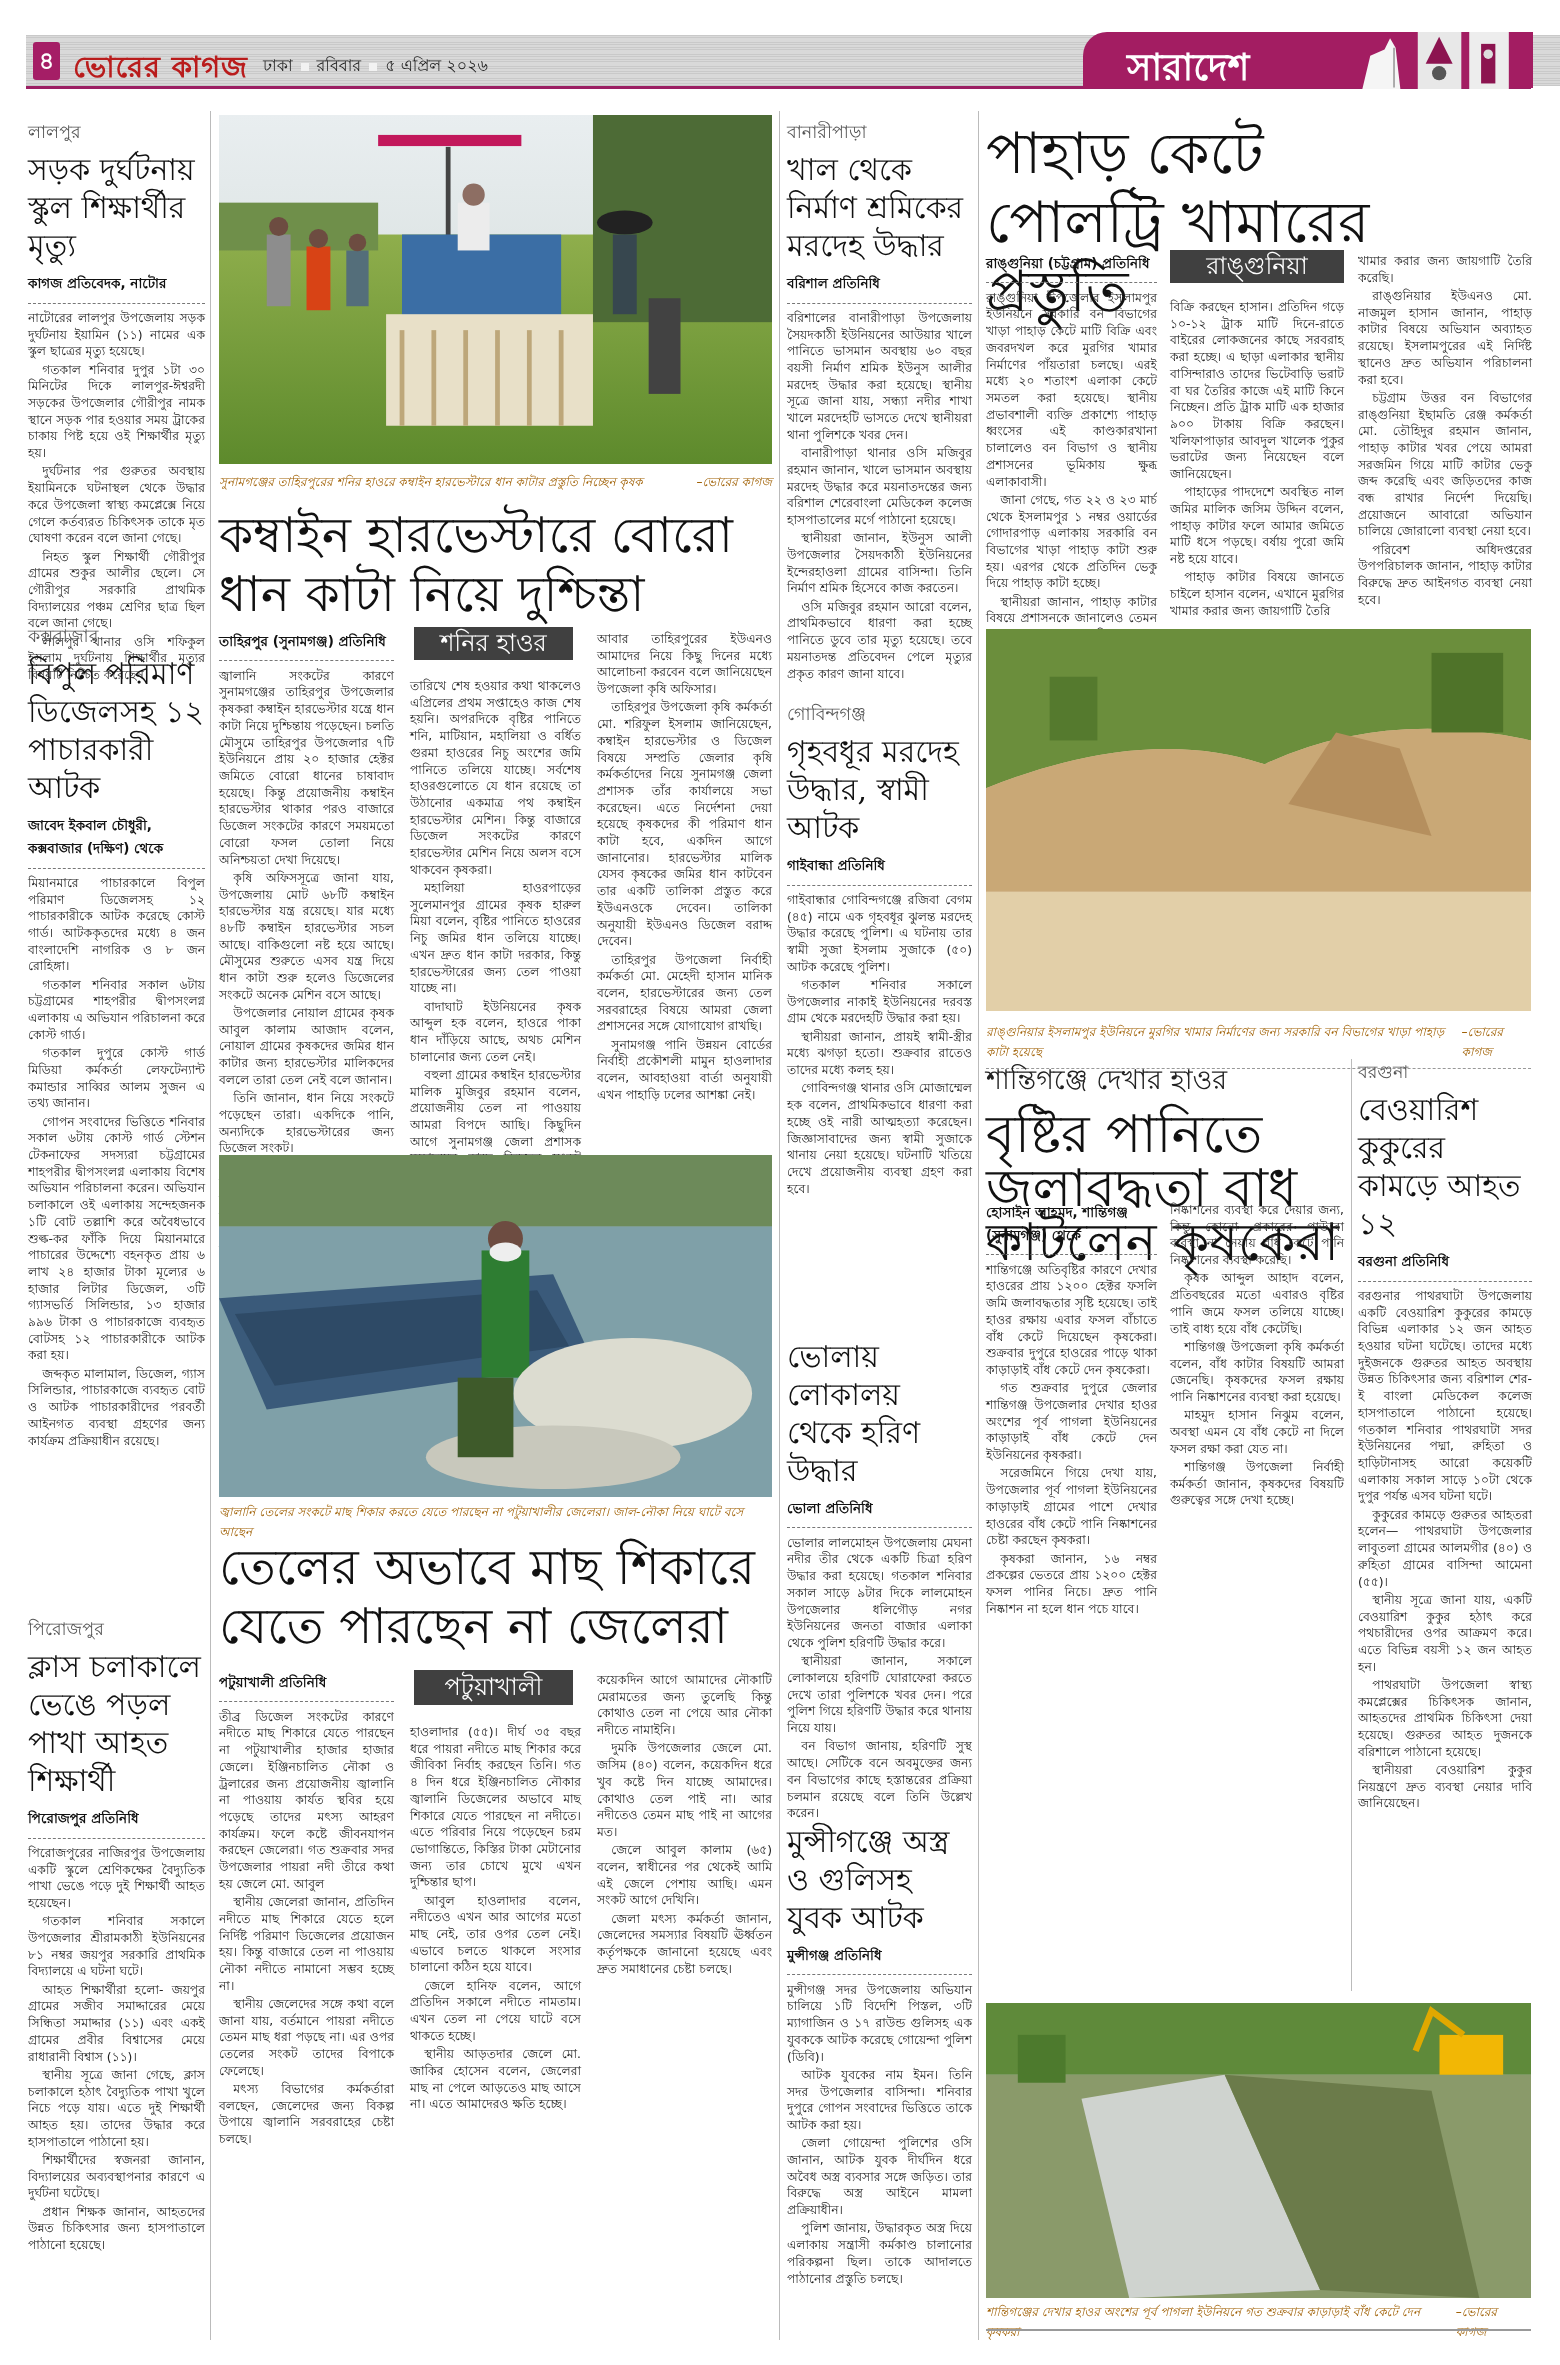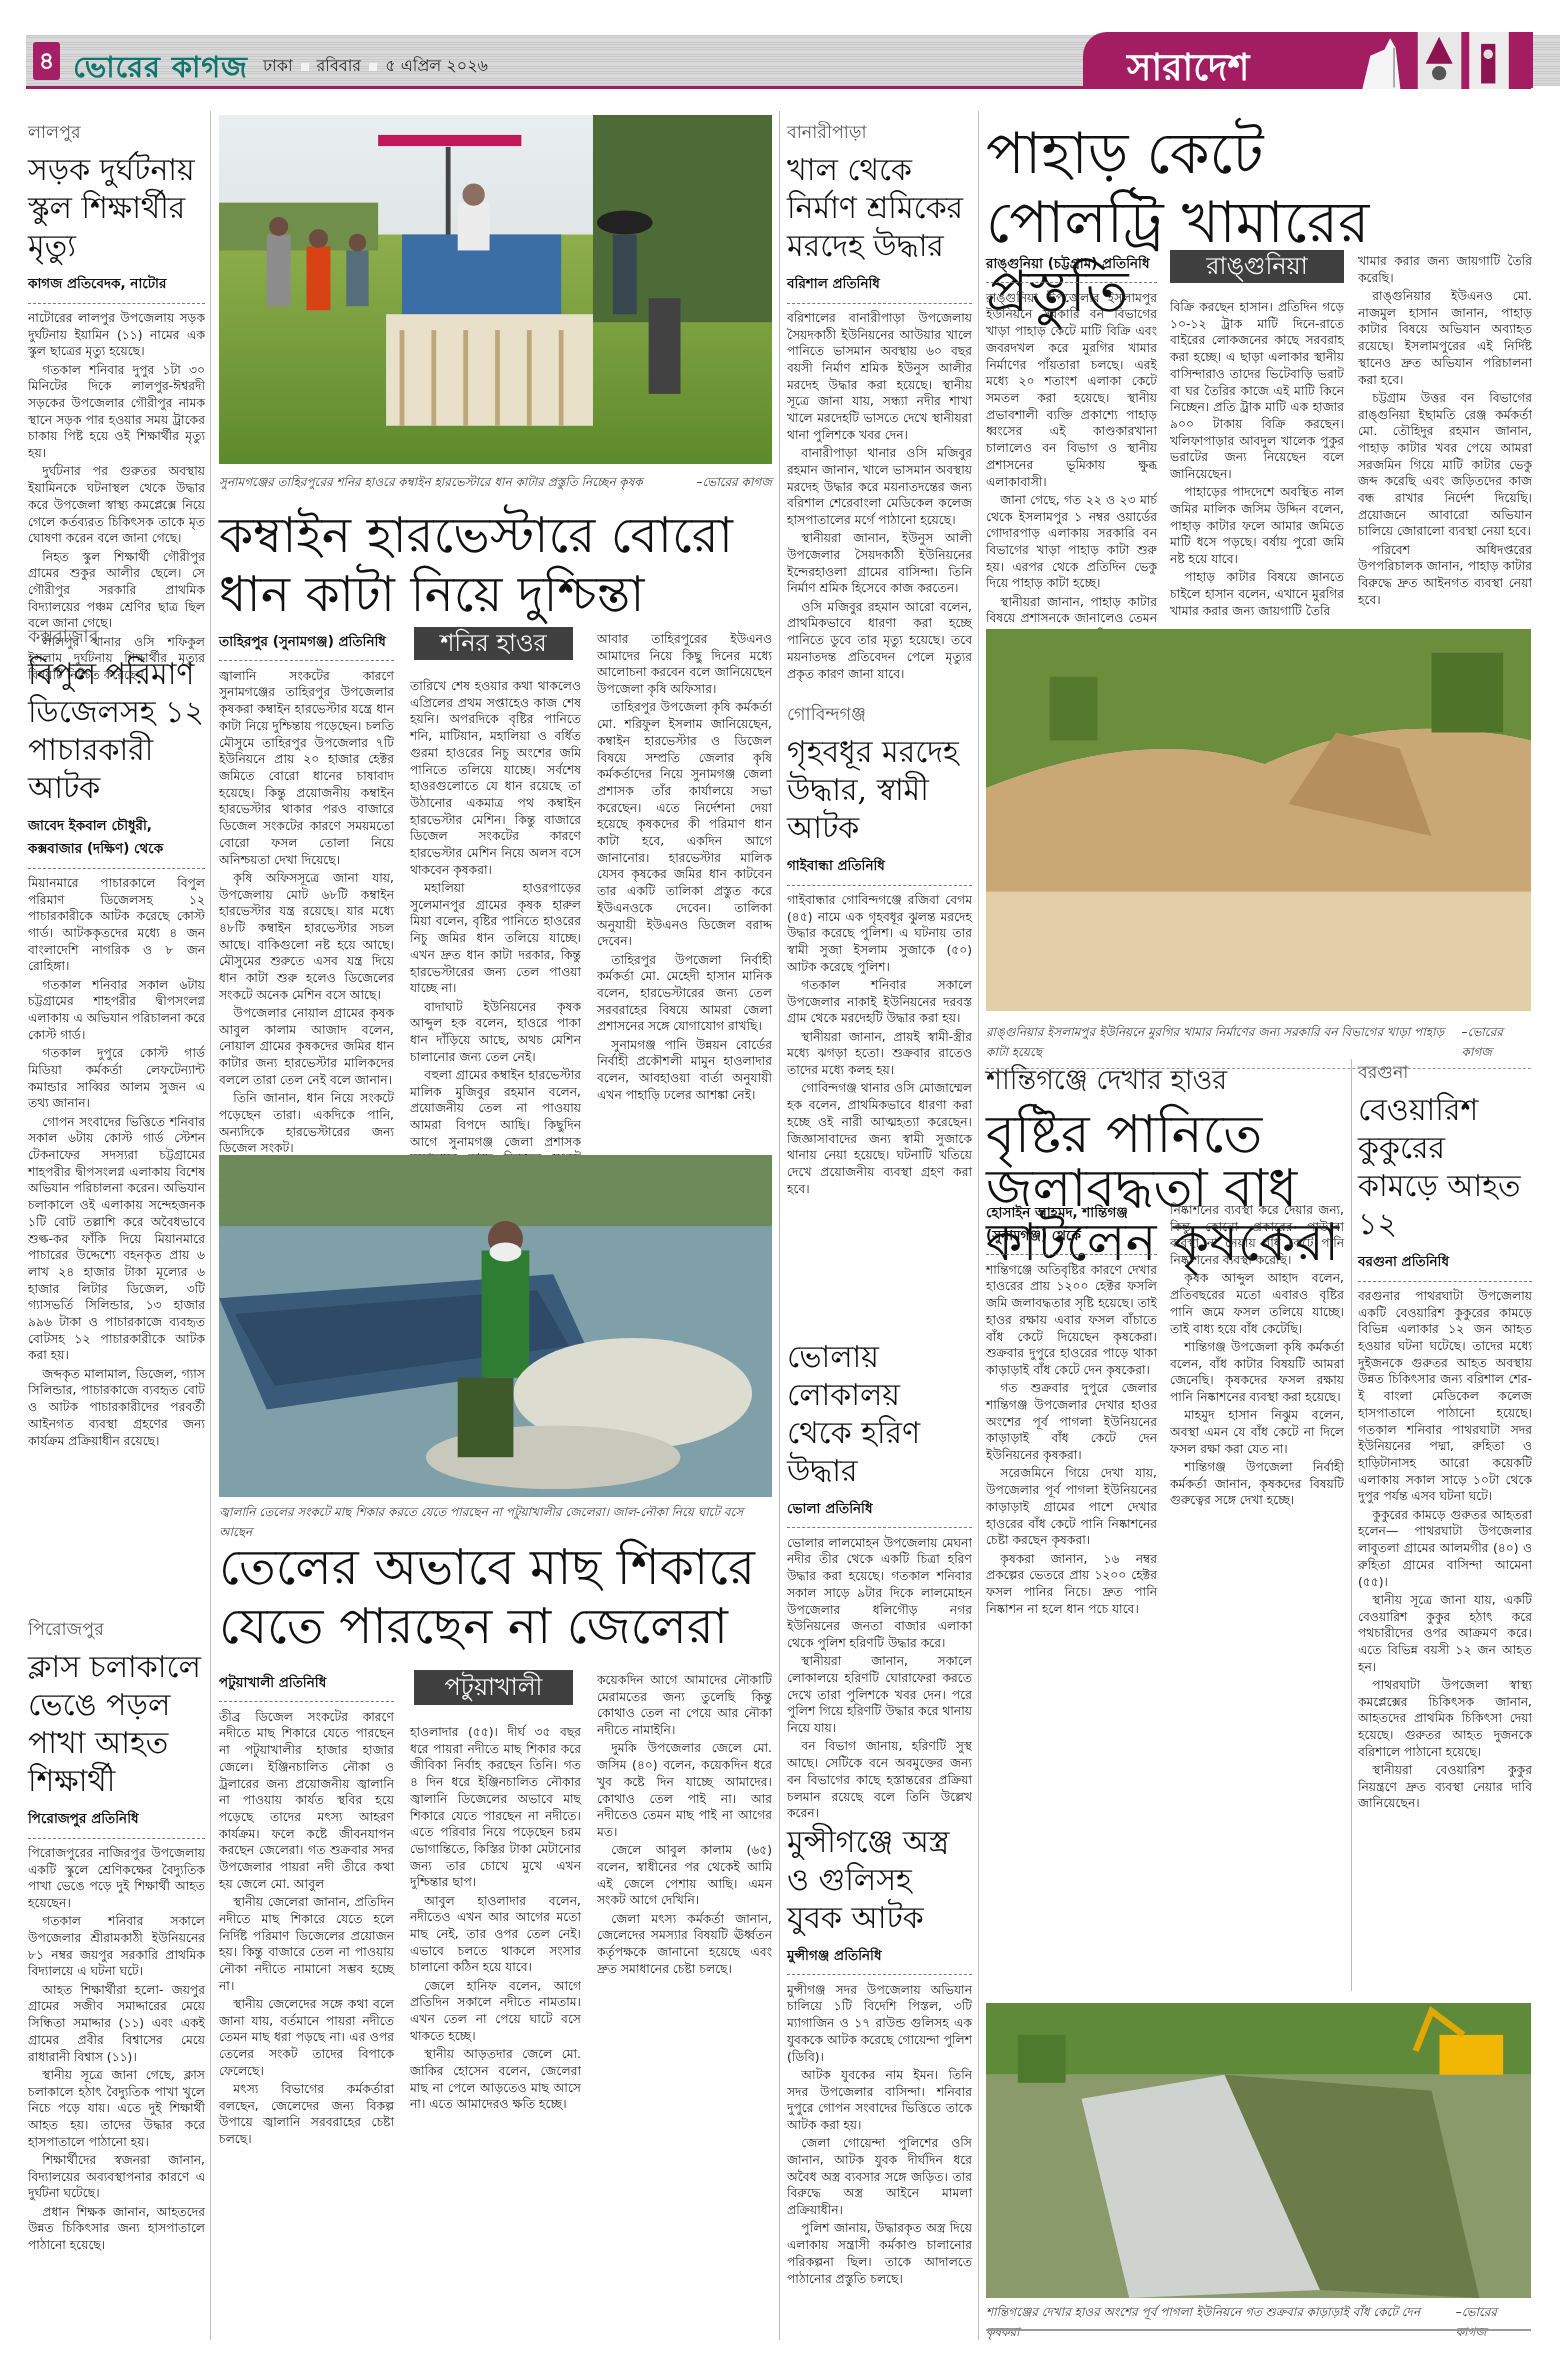--- a/index.html
+++ b/index.html
@@ -4,37 +4,37 @@
 <style>
   html, body { margin:0; padding:0; background:#ffffff; }
   body { width:1561px; height:2366px; position:relative; overflow:hidden; font-family:"DejaVu Sans", sans-serif; color:#1a1a1a; }
   .abs { position:absolute; }
   
   .masthead { position:absolute; left:26px; top:35px; width:1534px; height:51px;
     background: repeating-linear-gradient(0deg, #c9c9c9 0 0.8px, #d9d9d9 0.8px 2.4px), #d4d4d4; }
   .mast-bottom { position:absolute; left:26px; top:86px; width:1505px; height:3.2px; background:#9b1f63; }
   .pg-num { position:absolute; left:33px; top:42px; width:27px; height:38px; background:#a51e66; color:#fff; border-radius:3.2px;
     font:bold 24px "DejaVu Sans", sans-serif; text-align:center; line-height:38px; }
-  .paper-name { position:absolute; left:73px; top:44px; font:bold 29px "DejaVu Serif", serif; color:#0f766e; letter-spacing:0.8px; }
+  .paper-name { position:absolute; left:73px; top:44px; font:bold 29px "DejaVu Serif", serif; color:#b91c1c; letter-spacing:0.8px; }
   .dateline { position:absolute; left:263px; top:53px; font:16px "DejaVu Sans", sans-serif; color:#222; display:flex; gap:8px; align-items:center; }
   .dateline .sq { width:8px; height:8px; background:#f2f2f2; display:inline-block; }
   .section-band { position:absolute; left:1083px; top:32px; width:450px; height:56px; background:#a31d62;
     border-radius:24px 0 0 0; }
   .section-title { position:absolute; left:1127px; top:38px; font:bold 37px "DejaVu Serif", serif; color:#fff; }
   .section-art { position:absolute; left:1362px; top:32px; width:163px; height:57px; }
   
   .kicker { font:17.5px "DejaVu Sans", sans-serif; color:#555; }
   .h-sm { font:30px "DejaVu Serif", serif; line-height:38px; color:#111; }
   .byline { font:bold 13.5px "DejaVu Sans", sans-serif; color:#111; border-bottom:0.8px dashed #777; padding-bottom:6.4px; margin-bottom:6.4px; }
   .body { font:12.3px/16.7px "DejaVu Sans", sans-serif; color:#222; text-align:justify; }
   .body p { margin:0 0 1.6px 0; text-indent:14.3px; }
   .body p:first-child { text-indent:0; }
   .h-xl { font:49px "DejaVu Serif", serif; line-height:59px; color:#111; }
   .h-lg { font:41px "DejaVu Serif", serif; line-height:51px; color:#111; }
-  .caption { font:italic 12px "DejaVu Sans", sans-serif; color:#404040; display:flex; justify-content:space-between;align-items:flex-end; }
+  .caption { font:italic 12px "DejaVu Sans", sans-serif; color:#a16207; display:flex; justify-content:space-between;align-items:flex-end; }
   .tagbox { background:#404040; color:#fff; font:24px "DejaVu Serif", serif; text-align:center; }
   .photo { position:absolute; overflow:hidden; }
   .rule-v { position:absolute; width:0.8px; background:#bbb; }
   .rule-h { position:absolute; height:0.8px; background:#bbb; }
 </style>
 </head>
 <body>
 
 <div class="masthead"></div>
 <div class="mast-bottom"></div>

